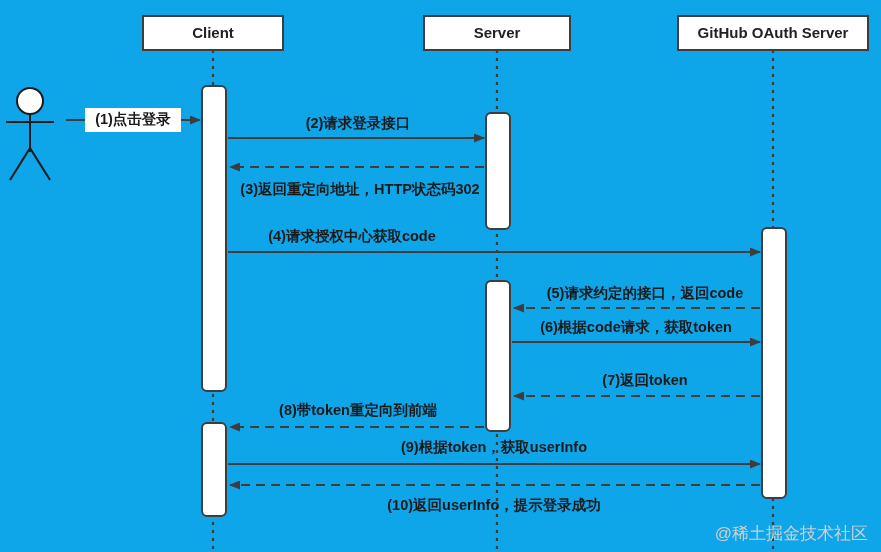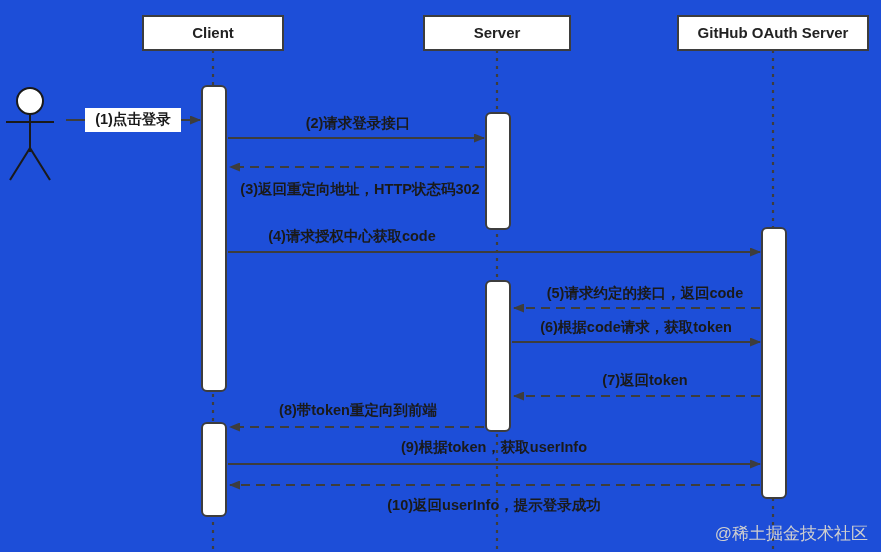--- a/index.html
+++ b/index.html
@@ -7,21 +7,21 @@
     padding: 0;
     background: #ffffff;
   }
   body {
     font-family: "Liberation Sans", "DejaVu Sans", sans-serif;
   }
   #canvas {
     position: relative;
     width: 881px;
     height: 552px;
-    background: #1d4ed8;
+    background: #0ea5e9;
     overflow: hidden;
   }
   svg.diagram {
     position: absolute;
     left: 0;
     top: 0;
     width: 881px;
     height: 552px;
   }
   .lifeline-box {

